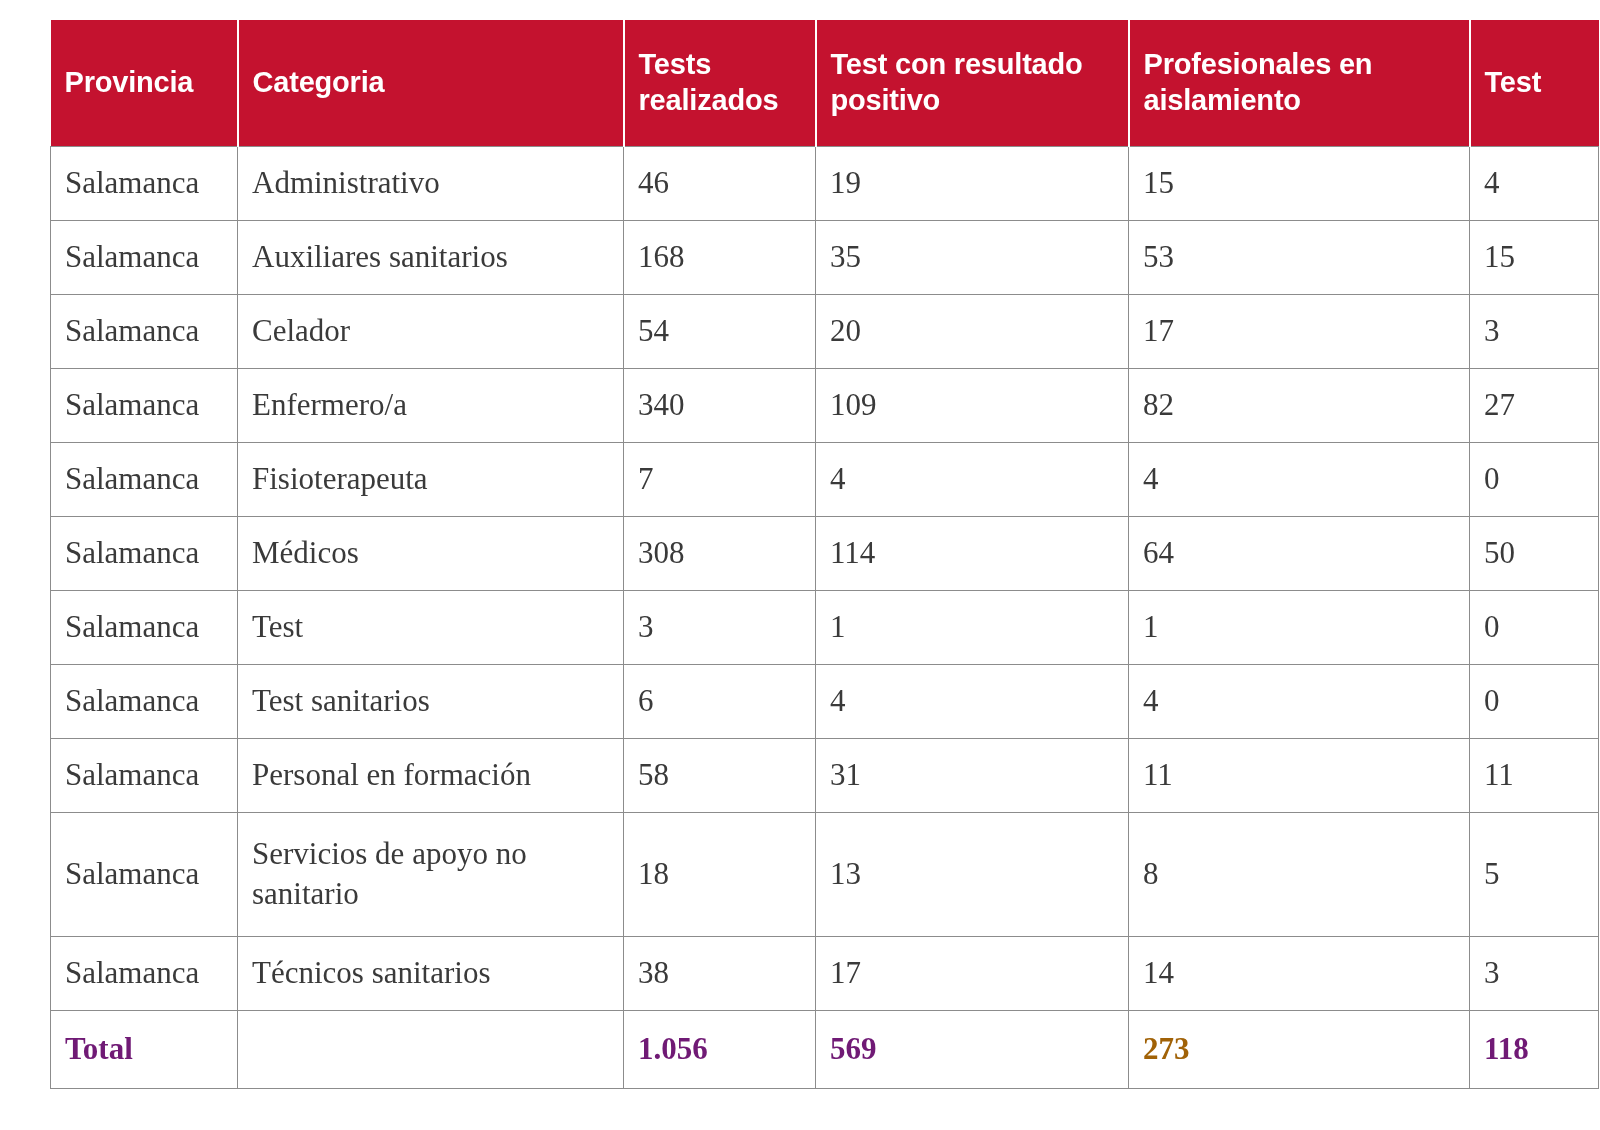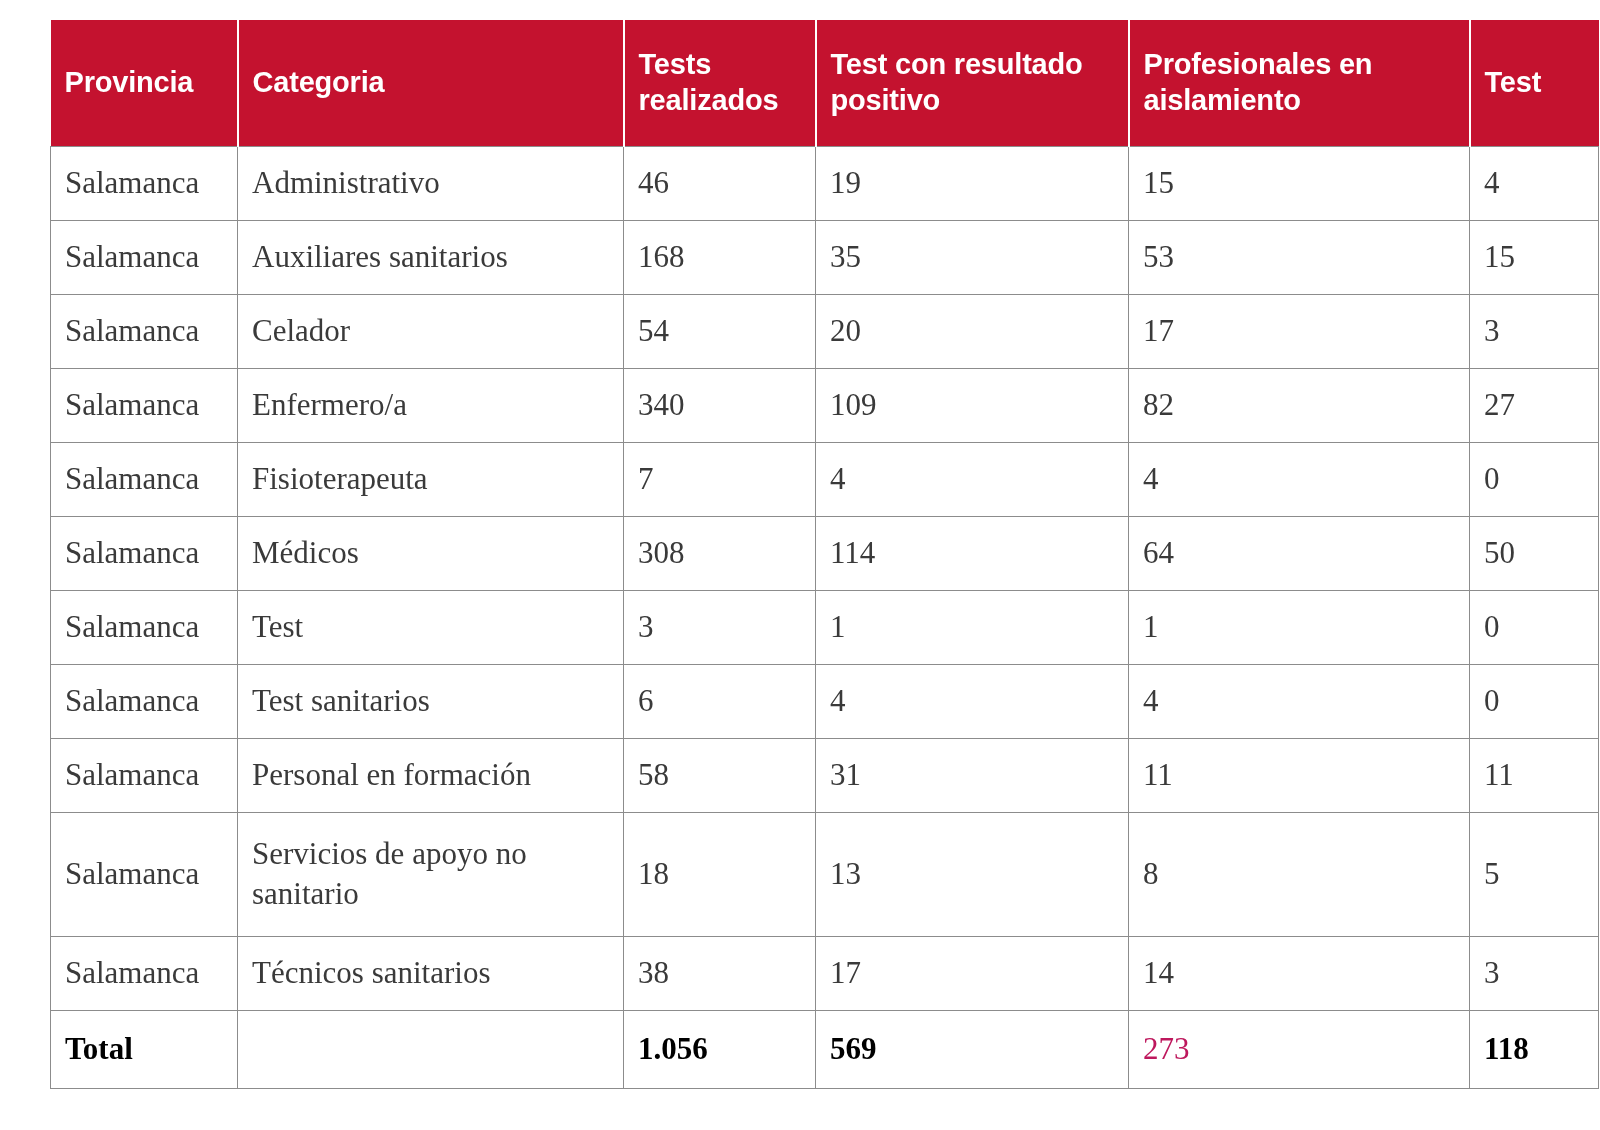--- a/index.html
+++ b/index.html
@@ -71,24 +71,24 @@
     height: 74px;
     box-sizing: border-box;
     border: 1px solid #8c8c8c;
     background: #ffffff;
     white-space: normal;
     line-height: 1.3;
   }
   tbody tr.tall-row td { height: 124px; }
   tbody tr.total-row td {
     font-weight: bold;
-    color: #000000;
+    color: #701a75;
     height: 78px;
   }
-  tbody tr.total-row td.not-bold { font-weight: normal; color: #be185d; }
+  tbody tr.total-row td.not-bold { font-weight: bold; color: #a16207; }
   tbody td.empty-cell { }
 </style>
 </head>
 <body>
 
 <div id="page">
   <div id="table-wrap">
     <table class="data-table">
       <colgroup>
         <col class="c-prov">

